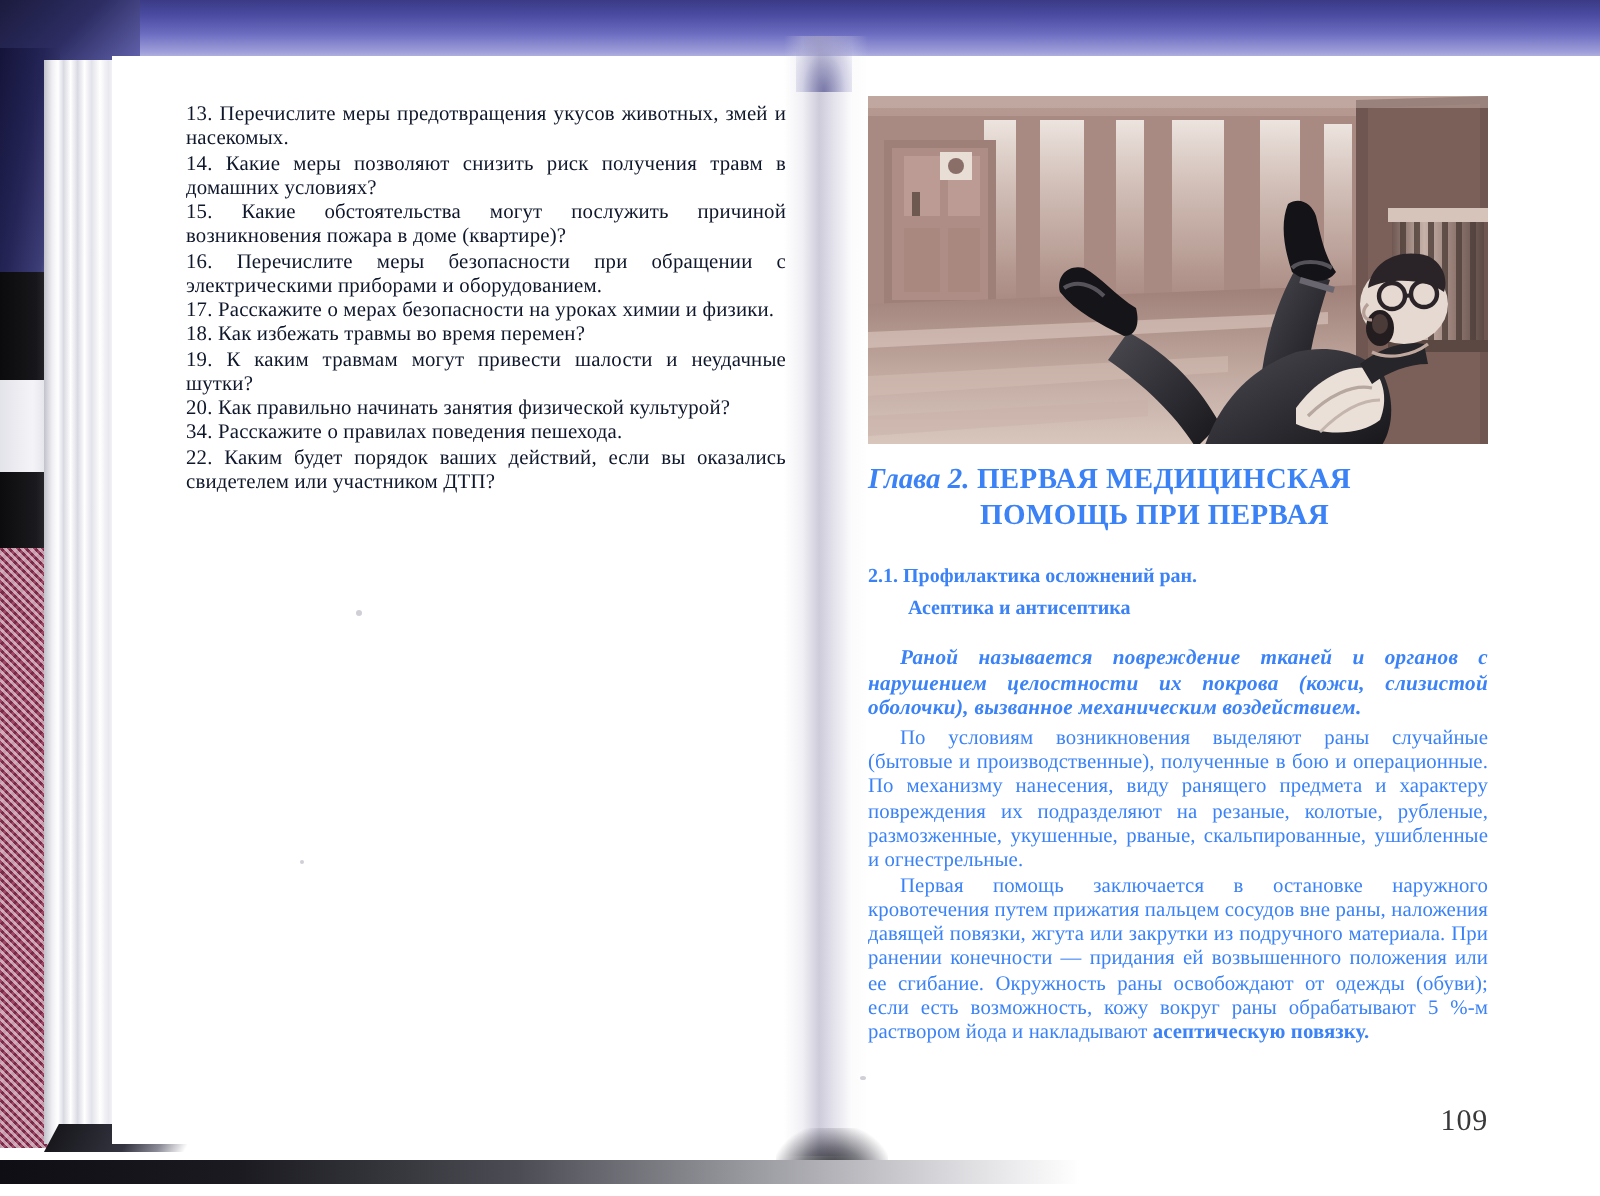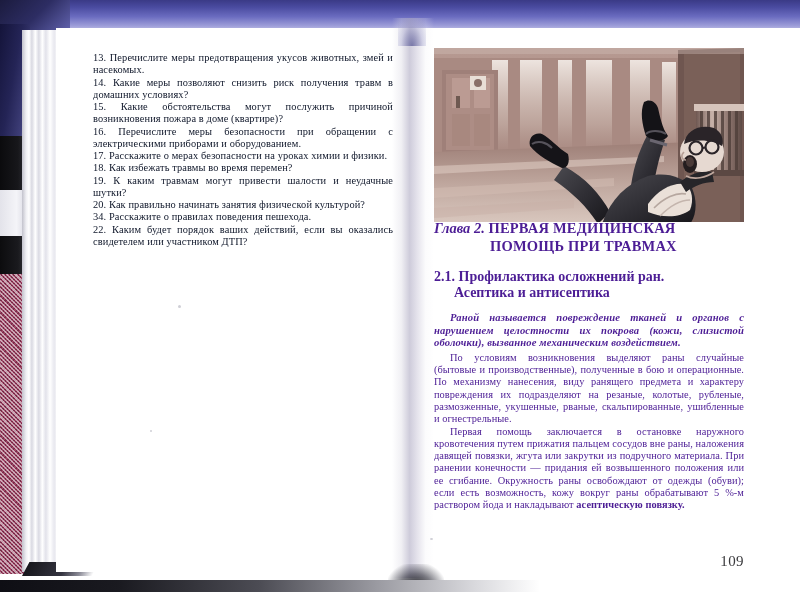--- a/index.html
+++ b/index.html
@@ -133,23 +133,23 @@
 
   
   .col-left {
     position: absolute;
     left: 93px; top: 52px;
     width: 300px;
     color: #0f172a;
   }
   .col-right {
     position: absolute;
-    left: 434px; top: 220px;
+    left: 434px; top: 232px;
     width: 310px;
-    color: #4c1d95;
+    color: #3b82f6;
     font-family: Liberation Serif, serif;
   }
 
   .q-list p {
     font-size: 10.4px;
     line-height: 12.25px;
     text-align: justify;
     text-indent: 0;
     letter-spacing: .1px;
   }
@@ -169,21 +169,21 @@
     font-size: 14.5px;
     line-height: 17.5px;
     font-weight: bold;
     margin-bottom: 14px;
   }
   .chapter-head .kw { font-style: italic; font-weight: bold; }
   .chapter-head .ttl { letter-spacing: .2px; }
   .chapter-head .ln2 { display: block; padding-left: 56px; }
 
   .section-head {
-    font-size: 14px;
+    font-size: 10px;
     line-height: 15.5px;
     font-weight: bold;
     margin-bottom: 12px;
   }
   .section-head .ln2 { display: block; padding-left: 20px; }
 
   .body-it {
     font-style: italic;
     font-weight: bold;
     font-size: 10.6px;
@@ -380,21 +380,21 @@
       <rect x="0" y="0" width="310" height="174" fill="none"></rect>
       <rect x="0" y="0" width="310" height="6" fill="#cbb9b1" opacity=".45"></rect>
     </svg>
   </div>
 
   <div class="col-right">
 
     <div class="chapter-head">
       <span class="kw">Глава 2.</span>
       <span class="ttl">ПЕРВАЯ МЕДИЦИНСКАЯ</span>
-      <span class="ttl ln2">ПОМОЩЬ ПРИ ТРАВМАХ</span>
+      <span class="ttl ln2">ПОМОЩЬ ПРИ ПЕРВАЯ</span>
     </div>
 
     <div class="section-head">
       <span>2.1. Профилактика осложнений ран.</span>
       <span class="ln2">Асептика и антисептика</span>
     </div>
 
     <p class="body-it">Раной называется повреждение тканей и органов с нарушением целостности их покрова (кожи, слизистой оболочки), вызванное механическим воздействием.</p>
 
     <p class="body-p">По условиям возникновения выделяют раны случайные (бытовые и производственные), полученные в бою и операционные. По механизму нанесения, виду ранящего предмета и характеру повреждения их подразделяют на резаные, колотые, рубленые, размозженные, укушенные, рваные, скальпированные, ушибленные и огнестрельные.</p>

